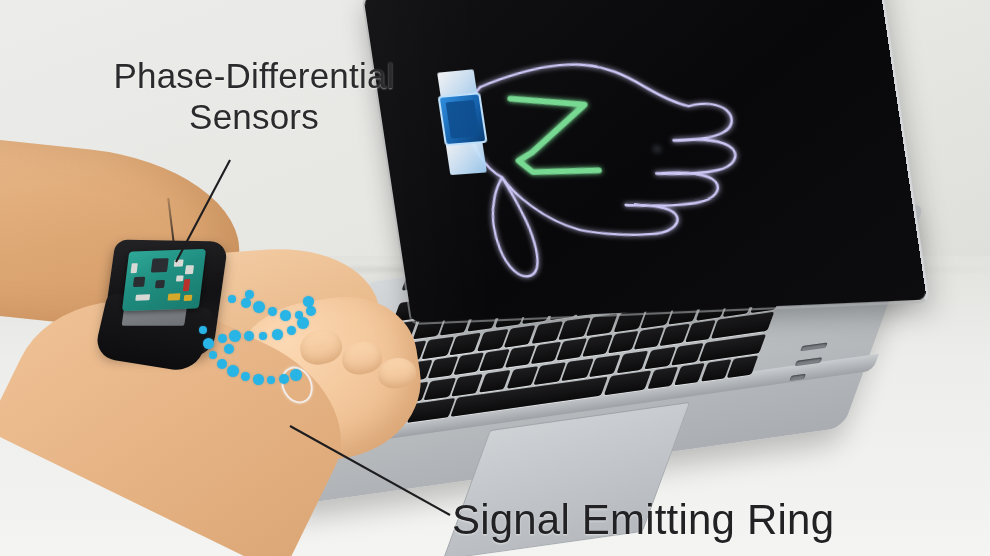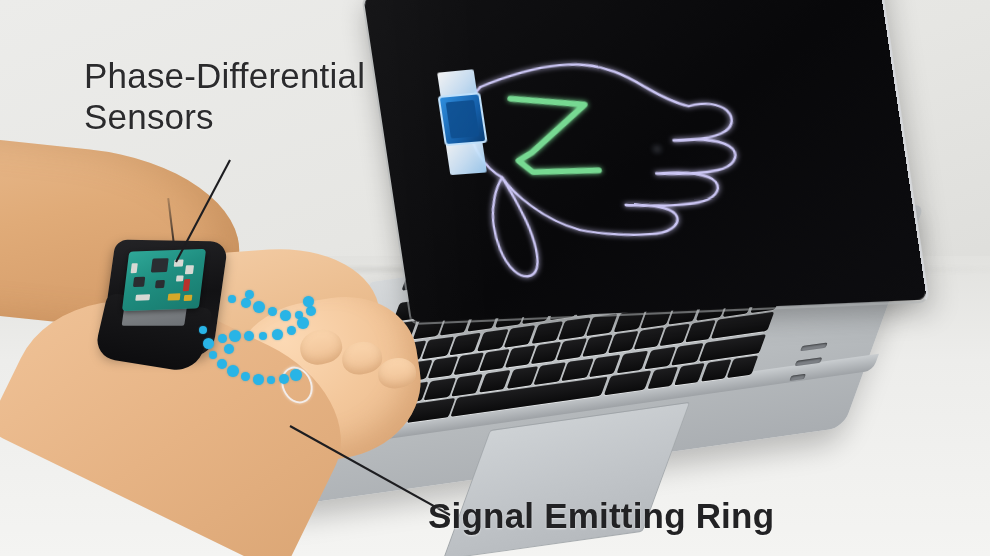--- a/index.html
+++ b/index.html
@@ -332,28 +332,28 @@
     font-weight: 400;
     letter-spacing: .2px;
     line-height: 1.16;
     text-shadow: 0 1px 2px rgba(255,255,255,.55);
     white-space: pre-line;
   }
   #label-sensors {
     left: 84px;
     top: 56px;
     width: 340px;
+    text-align: center;
     font-size: 35px;
   }
   #label-ring {
-    left: 428px;
+    left: 452px;
     top: 496px;
-    font-size: 35px;
+    font-size: 42px;
     color: #222224;
-    font-weight: bold;
   }
   .leader {
     position: absolute;
     pointer-events: none;
   }
   .ring-highlight {
     position: absolute;
     left: 282px;
     top: 366px;
     width: 26px;

